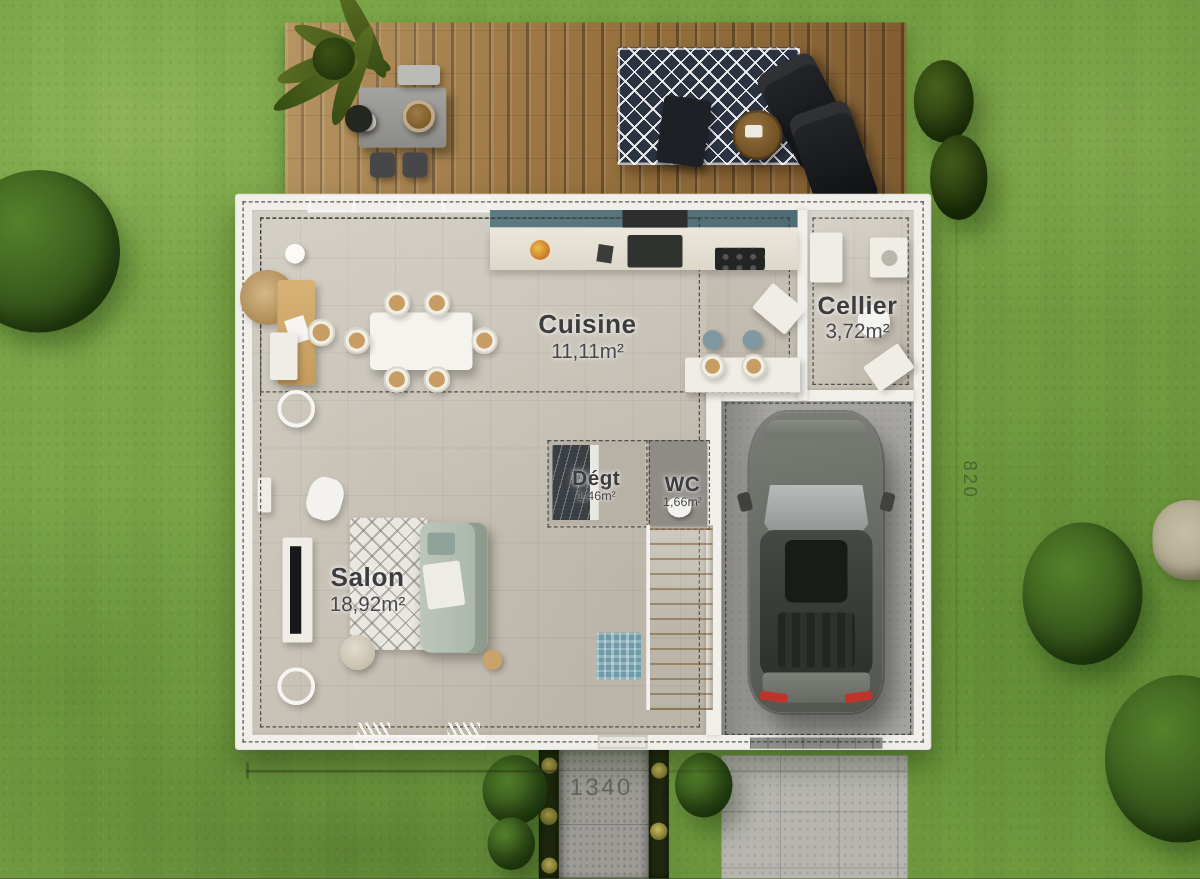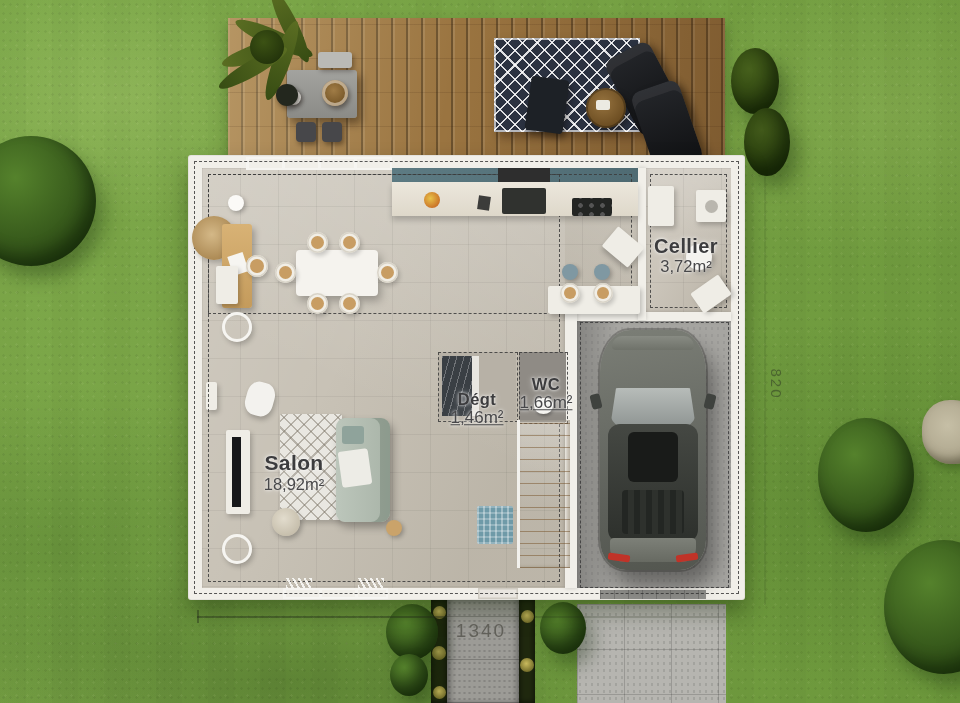--- a/index.html
+++ b/index.html
@@ -91,21 +91,21 @@
      radial-gradient(rgba(0,0,0,.10) 1px, transparent 1.2px);
      background-size:47px 45px,47px 45px,6px 7px;}
   .bed{background:#20290f;box-shadow:inset 0 0 6px rgba(0,0,0,.7);}
 
   
   .room-label{transform:translate(-50%,-50%);text-align:center;color:#3c3c3e;
     text-shadow:0 0 3px rgba(255,255,255,.95), 0 0 7px rgba(255,255,255,.55);line-height:1.12;white-space:nowrap;}
   .room-label .rname{font-weight:700;font-size:21px;letter-spacing:.4px;}
   .room-label .rarea{font-weight:400;font-size:16.5px;color:#48484a;}
   .room-label.small .rname{font-size:16.5px;}
-  .room-label.small .rarea{font-size:17px;text-decoration:underline;}
+  .room-label.small .rarea{font-size:10px;}
   .dim{color:#5c5b54;font-size:19px;letter-spacing:2px;opacity:.9;transform:translate(-50%,-50%);}
   .dim-faint{color:rgba(50,62,36,.55);font-size:15px;letter-spacing:2px;
     transform:translate(-50%,-50%) rotate(90deg);}
 </style>
 </head>
 <body>
 
 <div id="scene">
 
   <div class="abs lawn-patches"></div>
@@ -288,25 +288,29 @@
       <div class="abs" style="left:-9px;top:64px;width:10px;height:15px;background:#3f423e;border-radius:3px;transform:rotate(-14deg);"></div>
       <div class="abs" style="left:105px;top:64px;width:10px;height:15px;background:#3f423e;border-radius:3px;transform:rotate(14deg);"></div>
       <div class="abs" style="left:12px;top:6px;width:82px;height:14px;background:linear-gradient(#888b83,#6f726a);border-radius:10px 10px 4px 4px;"></div>
     </div>
   </div>
 
   <div class="abs room-label" style="left:294px;top:472px;">
     <div class="rname">Salon</div>
     <div class="rarea">18,92m²</div>
   </div>
+  <div class="abs room-label" style="left:470px;top:269px;">
+    <div class="rname">Cuisine</div>
+    <div class="rarea">11,11m²</div>
+  </div>
   <div class="abs room-label" style="left:686px;top:255px;">
     <div class="rname" style="font-size:20px;">Cellier</div>
     <div class="rarea">3,72m²</div>
   </div>
-  <div class="abs room-label small" style="left:477px;top:389px;margin-top:20px;">
+  <div class="abs room-label small" style="left:477px;top:389px;">
     <div class="rname">Dégt</div>
     <div class="rarea">1,46m²</div>
   </div>
   <div class="abs room-label small" style="left:546px;top:394px;">
     <div class="rname">WC</div>
     <div class="rarea">1,66m²</div>
   </div>
 
   <div class="abs dim" style="left:481px;top:631px;">1340</div>
   <div class="abs dim-faint" style="left:776px;top:384px;">820</div>

